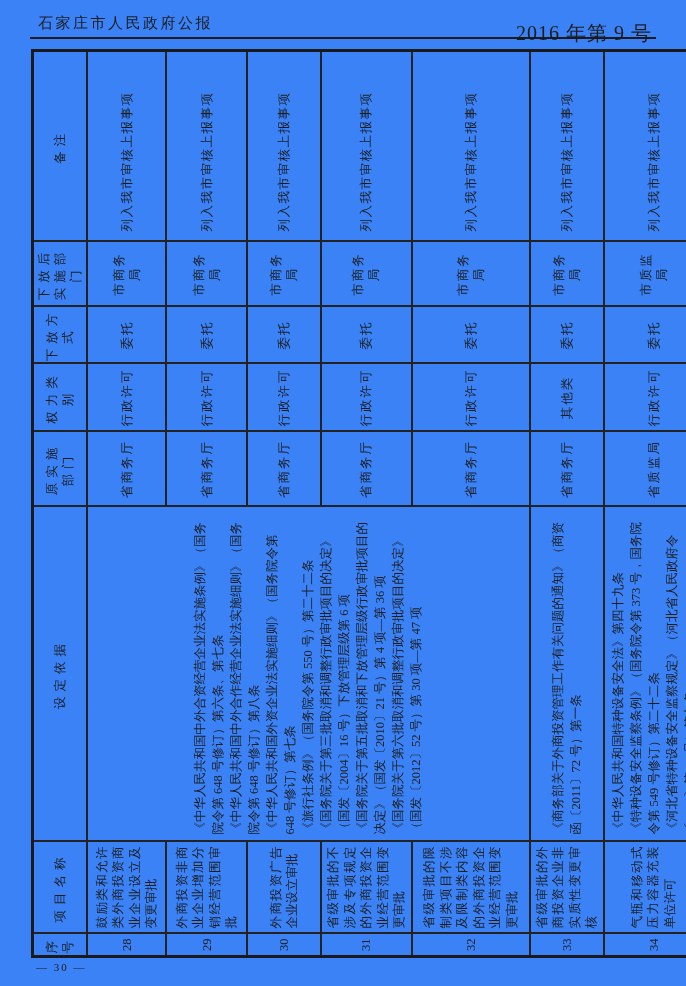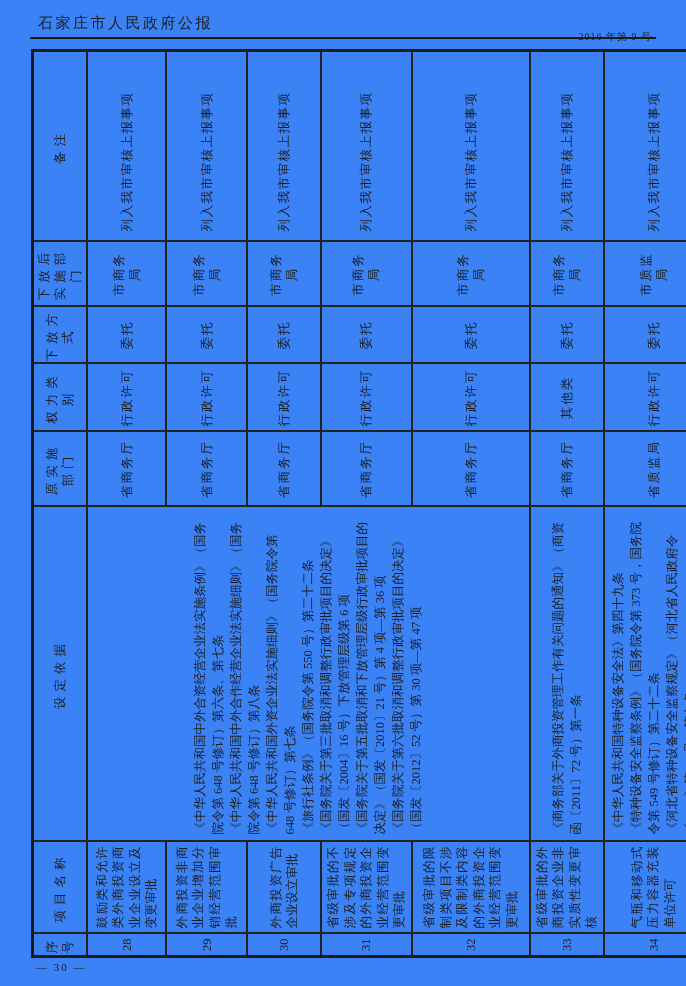--- a/index.html
+++ b/index.html
@@ -2,21 +2,21 @@
 <html><head>
 <meta charset="utf-8">
 <style>
   html,body{margin:0;padding:0;background:#e8e8e6;}
   .page{
     position:relative;width:686px;height:986px;background:#3b82f6;
     font-family:"Liberation Serif","DejaVu Serif",serif;color:#1c1c1c;
     overflow:hidden;box-shadow:0 0 4px rgba(0,0,0,.3);
   }
   .page-header-left{position:absolute;left:38px;top:14px;font-size:15px;letter-spacing:2.5px;}
-  .page-header-right{position:absolute;right:34px;top:30px;font-size:10px;letter-spacing:1px;}
+  .page-header-right{position:absolute;right:34px;top:20px;font-size:20px;letter-spacing:1px;}
   .header-rule{position:absolute;left:30px;top:37px;width:626px;border-top:2px solid #1a1a1a;}
   .page-footer{position:absolute;left:36px;top:961px;font-size:11px;letter-spacing:2px;}
 
   
   .rotor{
     position:absolute;left:31px;top:958px;width:906px;height:623px;
     transform-origin:0 0;transform:rotate(-90deg);
   }
   table.gz{
     width:906px;height:623px;border-collapse:collapse;table-layout:fixed;

